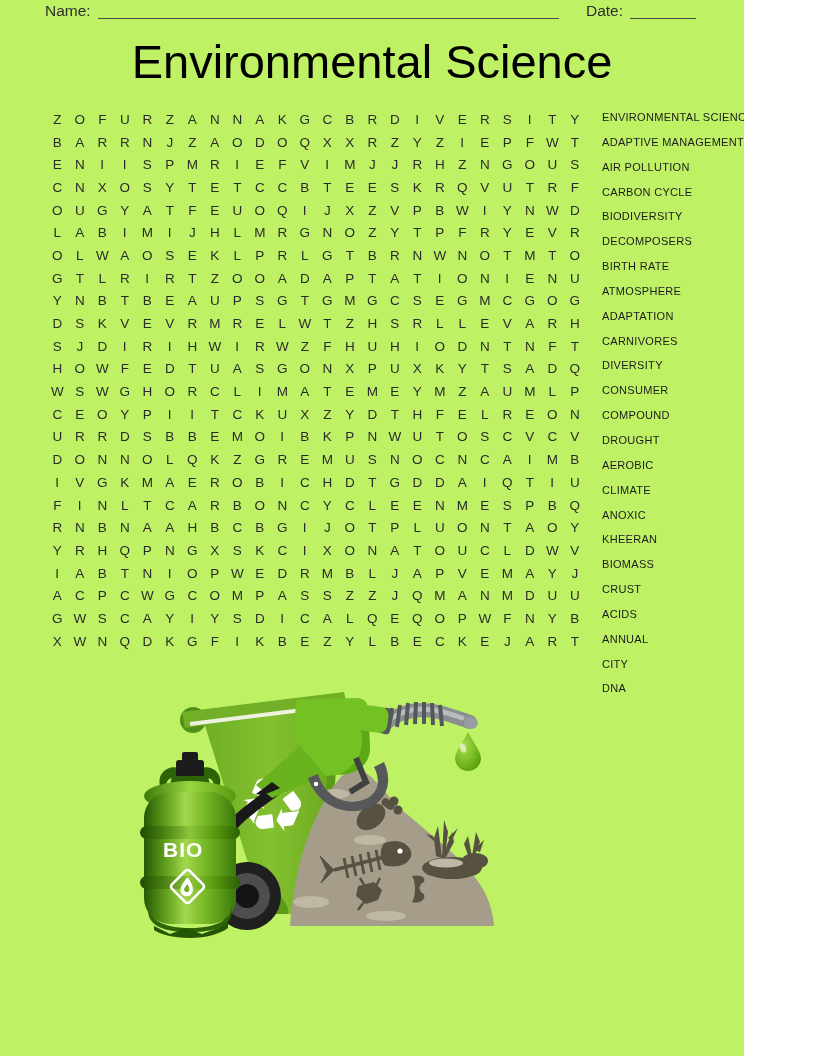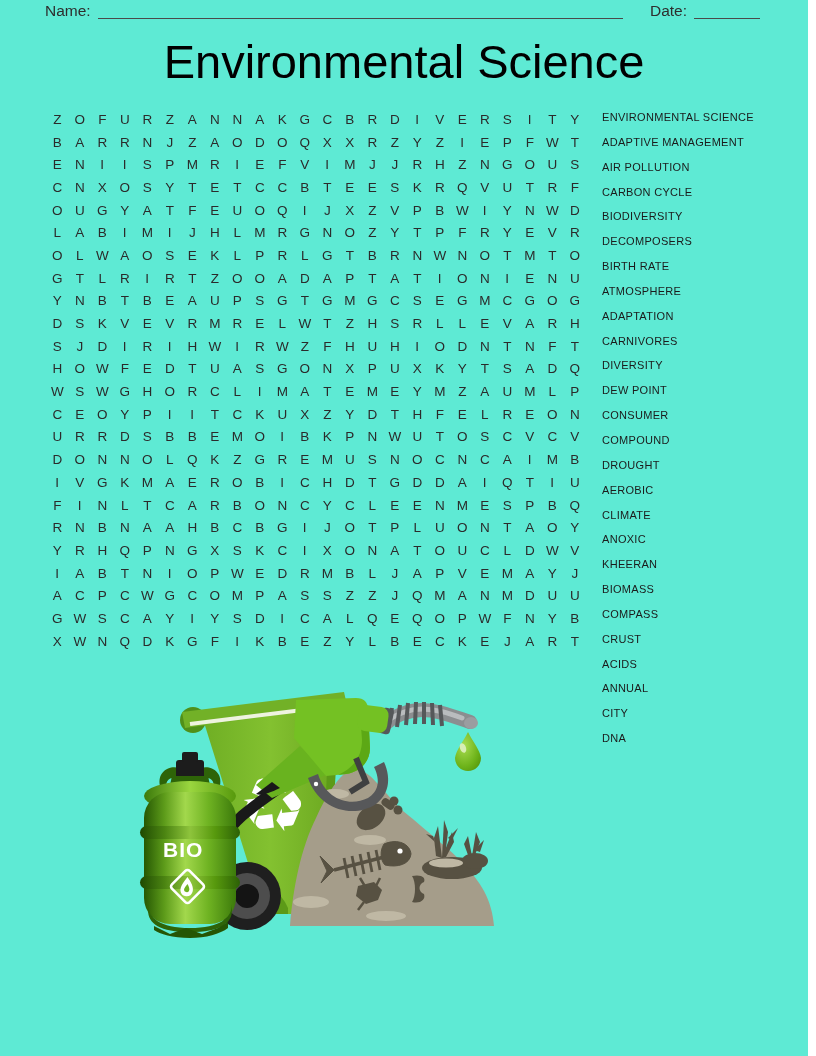--- a/index.html
+++ b/index.html
@@ -1,17 +1,17 @@
 <!DOCTYPE html>
 <html><head>
 <meta charset="utf-8">
 <style>
   html,body { margin:0; padding:0; background:#ffffff; }
   .page {
-    position:relative; width:808px; height:1056px; background:#5eead4;
+    position:relative; width:744px; height:1056px; background:#bef264;
     font-family:"Liberation Sans", sans-serif; overflow:hidden;
   }
   
   .header { position:absolute; left:45px; right:48px; top:2px; display:flex; align-items:flex-end;
             font-size:15.5px; color:#2e2e2e; }
   .hdr-label { padding-bottom:1px; }
   .write-line { border-bottom:1.6px solid #4a4a4a; height:15px; }
   .name-line { flex:1; margin:0 27px 2px 7px; }
   .date-line { width:66px; margin-left:7px; margin-bottom:2px; }
   
@@ -627,30 +627,28 @@
       <div class="word-item">ADAPTIVE MANAGEMENT</div>
       <div class="word-item">AIR POLLUTION</div>
       <div class="word-item">CARBON CYCLE</div>
       <div class="word-item">BIODIVERSITY</div>
       <div class="word-item">DECOMPOSERS</div>
       <div class="word-item">BIRTH RATE</div>
       <div class="word-item">ATMOSPHERE</div>
       <div class="word-item">ADAPTATION</div>
       <div class="word-item">CARNIVORES</div>
       <div class="word-item">DIVERSITY</div>
-      <div class="word-item">DEW POINT</div>
       <div class="word-item">CONSUMER</div>
       <div class="word-item">COMPOUND</div>
       <div class="word-item">DROUGHT</div>
       <div class="word-item">AEROBIC</div>
       <div class="word-item">CLIMATE</div>
       <div class="word-item">ANOXIC</div>
       <div class="word-item">KHEERAN</div>
       <div class="word-item">BIOMASS</div>
-      <div class="word-item">COMPASS</div>
       <div class="word-item">CRUST</div>
       <div class="word-item">ACIDS</div>
       <div class="word-item">ANNUAL</div>
       <div class="word-item">CITY</div>
       <div class="word-item">DNA</div>
     </div>
 
   <svg class="illo" viewBox="0 0 370 250">
     <defs>
       <linearGradient id="binGrad" x1="0" y1="0" x2="1" y2="0">

